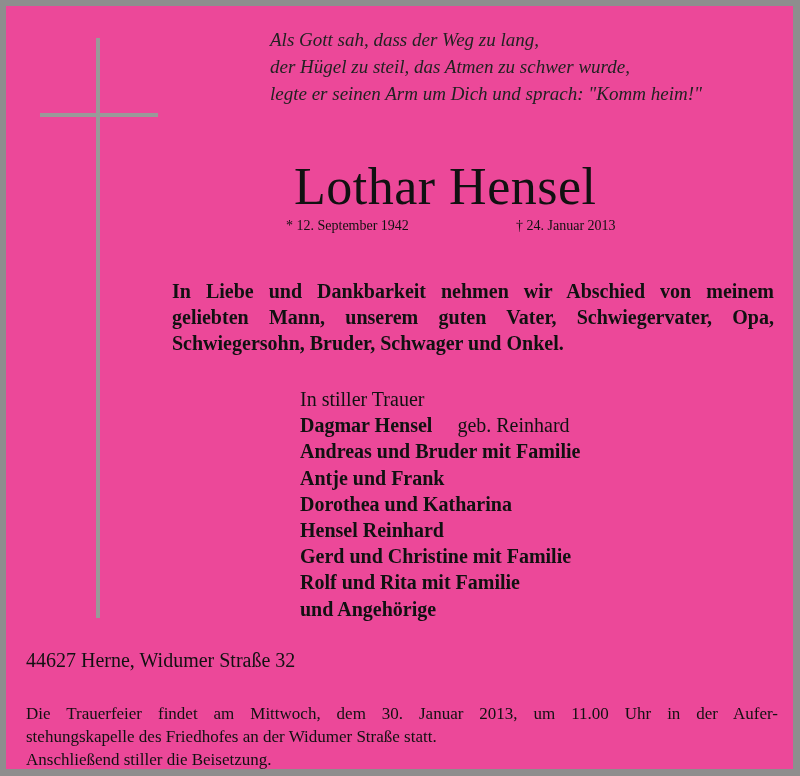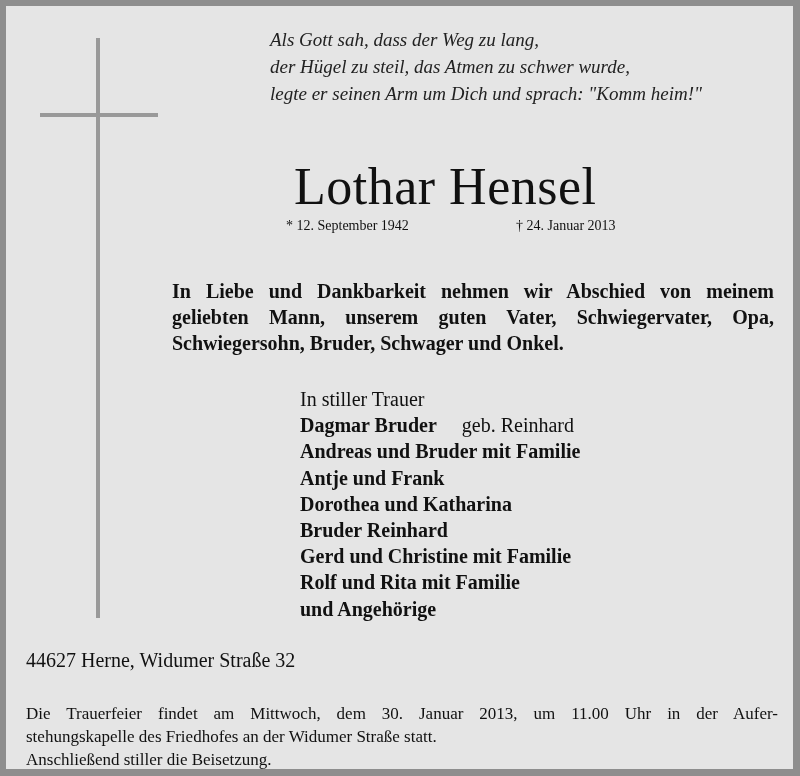--- a/index.html
+++ b/index.html
@@ -1,19 +1,19 @@
 <!DOCTYPE html>
 <html><head>
 <meta charset="utf-8">
 <style>
   html, body { margin: 0; padding: 0; background: #8e8e8e; }
   body { width: 800px; height: 776px; position: relative; overflow: hidden; }
   .page {
     position: absolute; left: 6px; top: 6px; width: 787px; height: 763px;
-    background: #e5e5e5;
+    background: #ec4899;
     font-family: "Liberation Serif", "DejaVu Serif", serif;
     color: #111;
   }
   .cross-v { position: absolute; left: 90px; top: 32px; width: 4px; height: 580px; background: #999; }
   .cross-h { position: absolute; left: 34px; top: 107px; width: 118px; height: 4px; background: #999; }
   .poem {
     position: absolute; left: 264px; top: 20px;
     font-style: italic; font-size: 19px; line-height: 27px; color: #222;
   }
   .name {
@@ -53,27 +53,27 @@
 
   <div class="name">Lothar Hensel</div>
   <div class="dates born">* 12. September 1942</div>
   <div class="dates died">† 24. Januar 2013</div>
 
   <div class="intro">In Liebe und Dankbarkeit nehmen wir Abschied von meinem geliebten Mann, unserem guten Vater, Schwiegervater, Opa, Schwiegersohn, Bruder, Schwager und Onkel.</div>
 
   <div class="mourners">
     <div>In stiller Trauer</div>
     <div>
-      <span class="bold">Dagmar Bruder</span>
+      <span class="bold">Dagmar Hensel</span>
       <span class="small">geb. Reinhard</span>
     </div>
     <div class="bold">Andreas und Bruder mit Familie</div>
     <div class="bold">Antje und Frank</div>
     <div class="bold">Dorothea und Katharina</div>
-    <div class="bold">Bruder Reinhard</div>
+    <div class="bold">Hensel Reinhard</div>
     <div class="bold">Gerd und Christine mit Familie</div>
     <div class="bold">Rolf und Rita mit Familie</div>
     <div class="bold">und Angehörige</div>
   </div>
 
   <div class="address">44627 Herne, Widumer Straße 32</div>
 
   <div class="notice">
     <div class="line1">Die Trauerfeier findet am Mittwoch, dem 30. Januar 2013, um 11.00 Uhr in der Aufer-</div>
     <div>stehungskapelle des Friedhofes an der Widumer Straße statt.</div>

